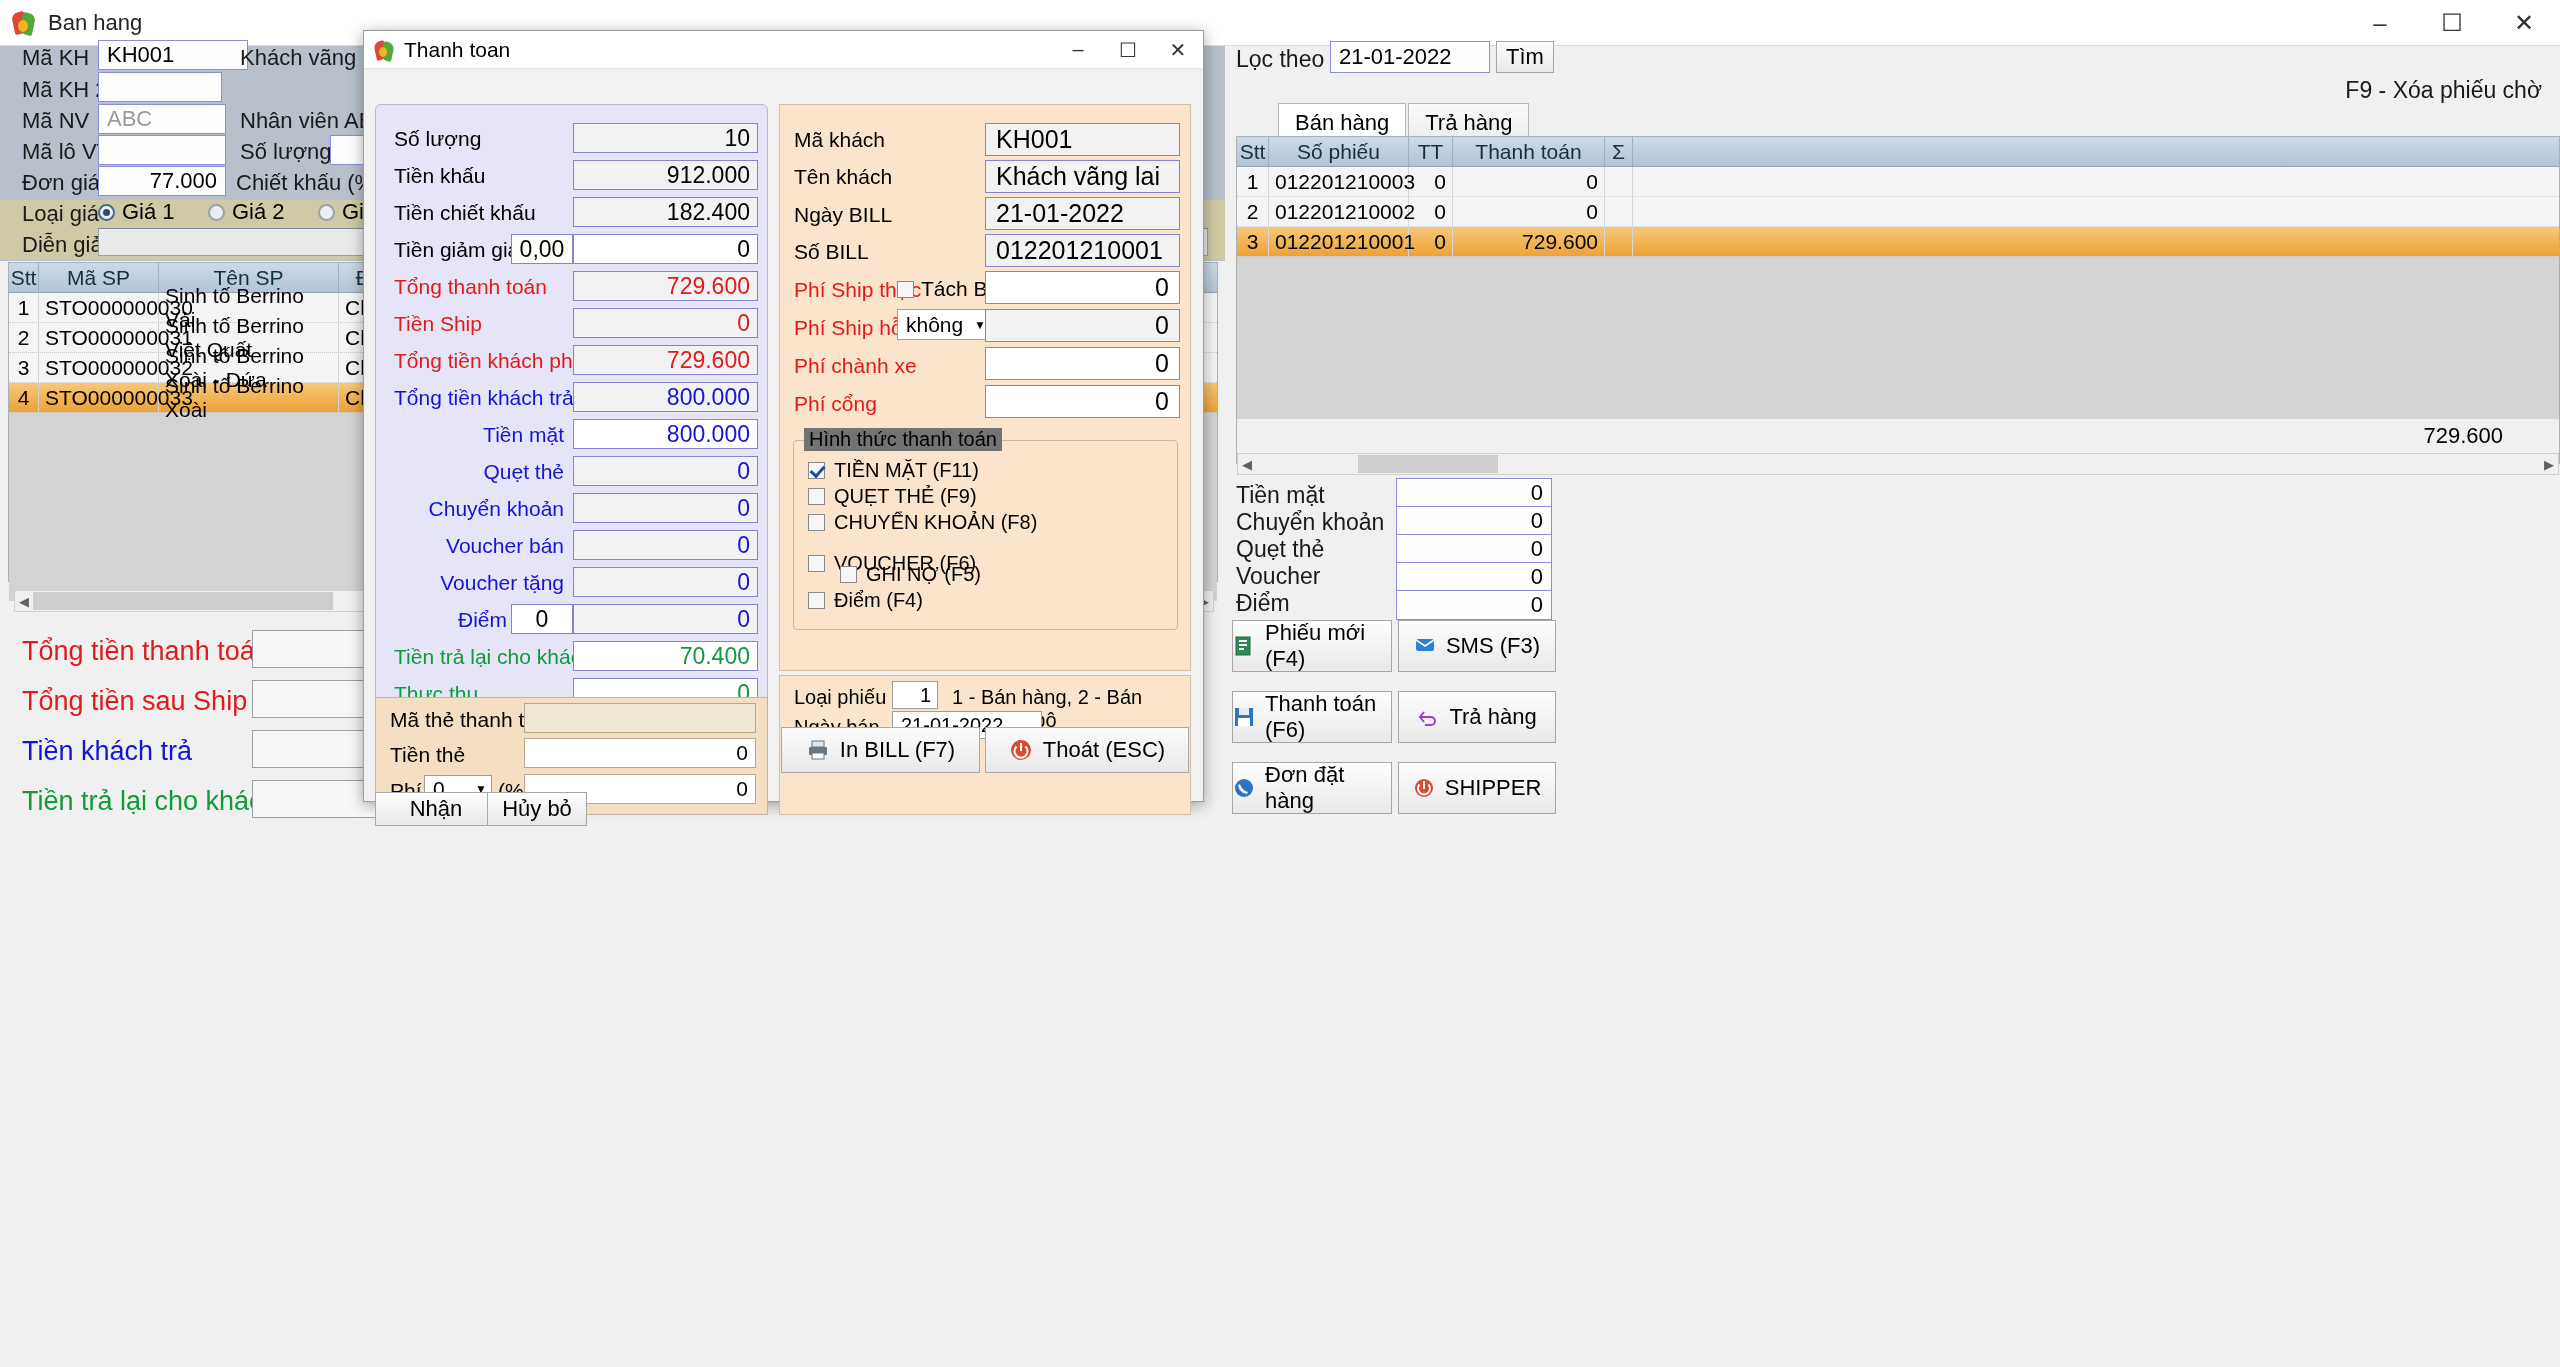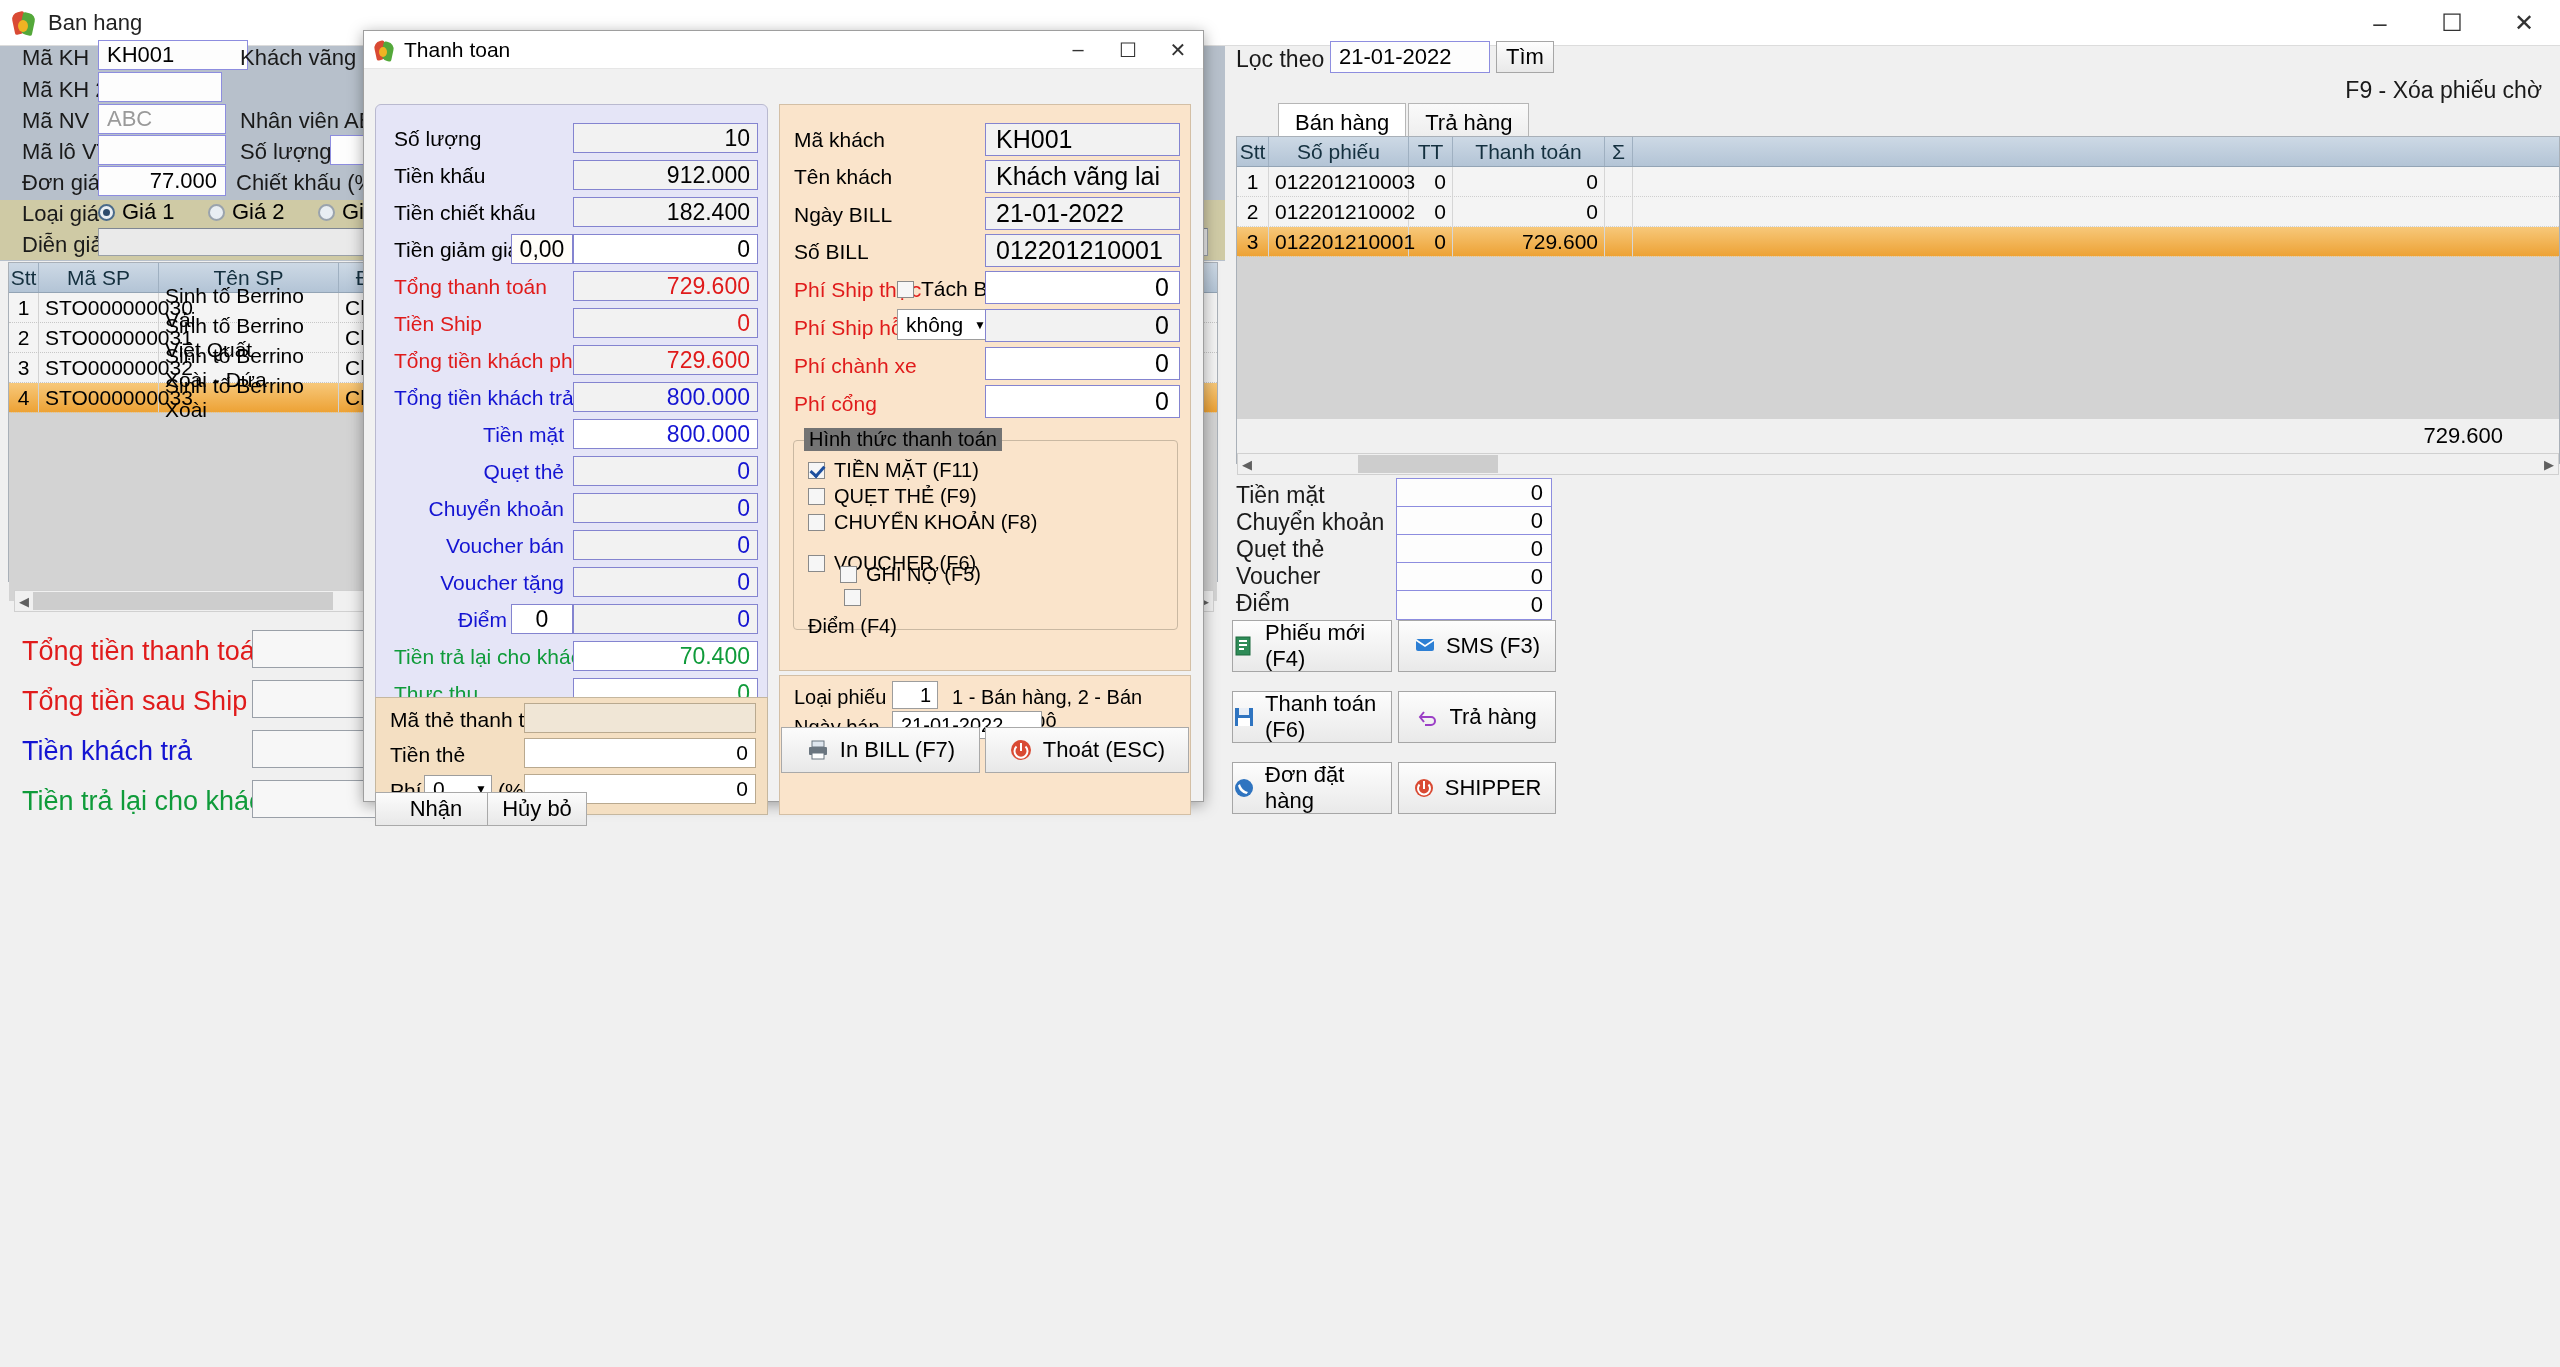--- a/index.html
+++ b/index.html
@@ -560,21 +560,21 @@
             <span>CHUYỂN KHOẢN (F8)</span>
           </div>
           <div class="cbrow" style="top:111px;justify-content:flex-end;">
             <span class="cbx"></span>
             <span>VOUCHER (F6)</span>
           </div>
           <div class="cbrow" style="top:122px;padding-left:32px;">
             <span class="cbx"></span>
             <span>GHI NỢ (F5)</span>
           </div>
-          <div class="cbrow" style="top:148px;flex-direction:column;">
+          <div class="cbrow" style="top:148px;">
             <span class="cbx"></span>
             <span>Điểm (F4)</span>
           </div>
         </div>
       </div>
 
       <div class="panel-bot">
         <div class="pb-label" style="left:14px;top:10px;">Loại phiếu</div>
         <div class="pb-in" style="left:112px;top:5px;width:46px;">1</div>
         <div class="pb-label" style="left:172px;top:10px;">1 - Bán hàng, 2 - Bán hàng nội bộ</div>

